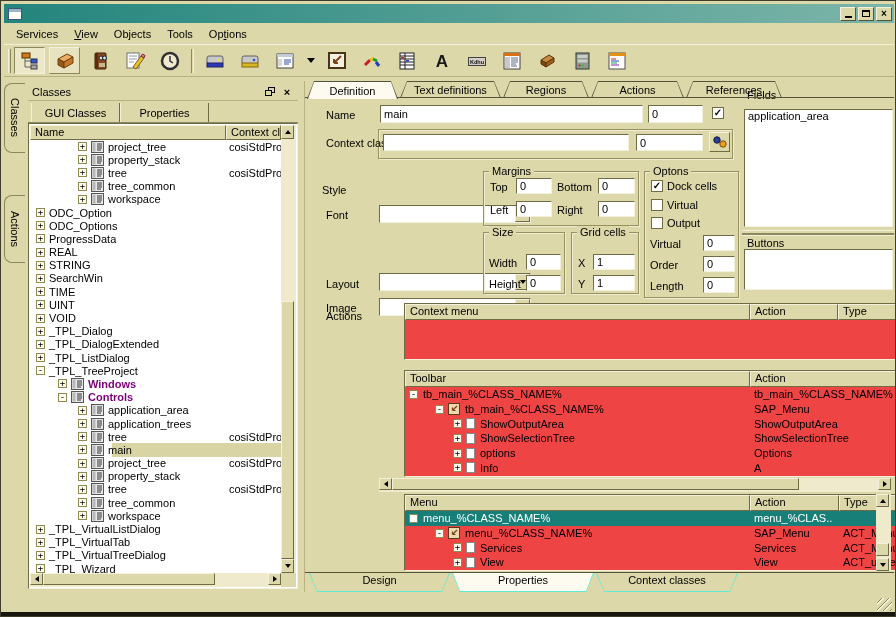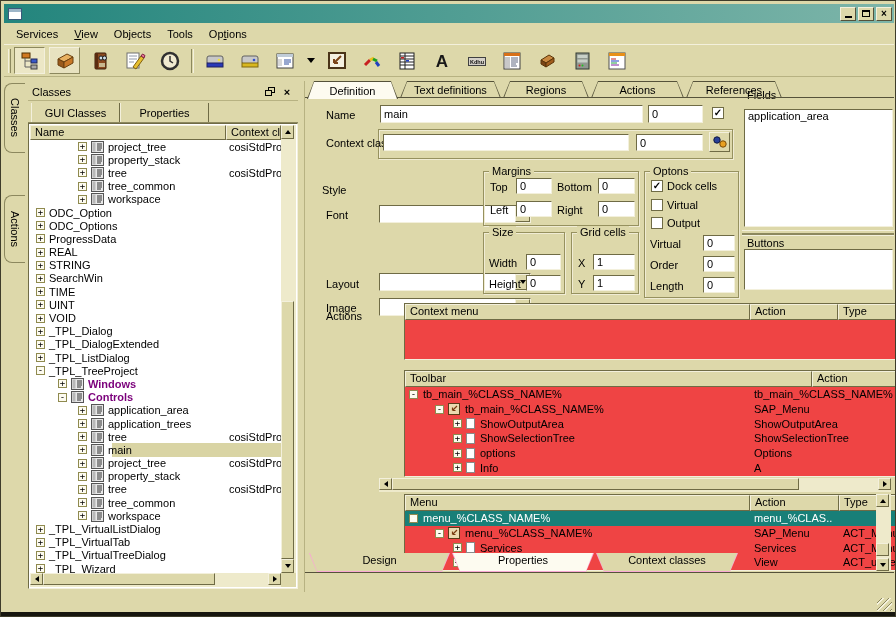--- a/index.html
+++ b/index.html
@@ -116,21 +116,21 @@
   .dthead{ display:flex; height:16px; }
   .dtrow{ display:flex; height:14.7px; align-items:center; font-size:11px; white-space:nowrap; }
   .dtrow.sel{ background:var(--sel,#187f78); color:#fff; }
   .dtd{ flex:none; overflow:hidden; display:flex; align-items:center; height:100%; }
   .dtd.txt{ padding-left:4px; }
   .page-ic{ width:9px; height:11px; border:1px solid #8a8a8a; background:#fff; flex:none; margin-left:4px; }
   .win-ic{ width:12px; height:12px; flex:none; margin-left:4px; }
   .dlbl{ margin-left:5px; }
 
   
-  .btab{ position:absolute; top:552px; height:19px; clip-path:polygon(0 0, 100% 0, calc(100% - 8px) 100%, 8px 100%); background:#f9a8d4; z-index:2; }
+  .btab{ position:absolute; top:572px; height:19px; clip-path:polygon(0 0, 100% 0, calc(100% - 8px) 100%, 8px 100%); background:#5eead4; z-index:2; }
   .btab > span{ position:absolute; left:1px; right:1px; top:0; bottom:1px;
     clip-path:polygon(0 0, 100% 0, calc(100% - 7px) 100%, 7px 100%);
     background:#ddd8aa; display:flex; align-items:flex-start; justify-content:center; font-size:11px; padding-top:1px; }
   .btab.active > span{ background:#fdfbf0; }
   #bline{ position:absolute; left:304px; top:571px; width:589px; height:1px; background:#55523a; }
   #grip{ position:absolute; left:876px; top:597px; width:15px; height:13px;
     background:repeating-linear-gradient(135deg, transparent 0 3px, #8c885e 3px 4px, #f6f3de 4px 5px); }
 </style>
 </head>
 <body>
@@ -687,21 +687,21 @@
 
   <div class="dtable" id="t-ctxmenu" style="left:378px;top:302px;width:497px;height:57px">
       <div class="dthead">
         <span class="th" style="width: 345px;">Context menu</span>
         <span class="th" style="width: 88px;">Action</span>
         <span class="th" style="width: 62px;">Type</span>
       </div>
     </div>
   <div class="dtable" id="t-toolbar" style="left:378px;top:369px;width:513px;height:107px">
       <div class="dthead">
-        <span class="th" style="width: 407px;">Toolbar</span>
+        <span class="th" style="width: 345px;">Toolbar</span>
         <span class="th" style="width: 151px;">Action</span>
         <span class="th" style="width: 15px;">Type</span>
       </div>
       <div class="dtrow">
         <span class="dtd" style="width: 345px;">
           <span class="xp" style="margin-left: 4px;">-</span>
           <span class="dlbl">tb_main_%CLASS_NAME%</span>
         </span>
         <span class="dtd txt" style="width: 151px;">tb_main_%CLASS_NAME%</span>
         <span class="dtd txt" style="width: 15px;"></span>

